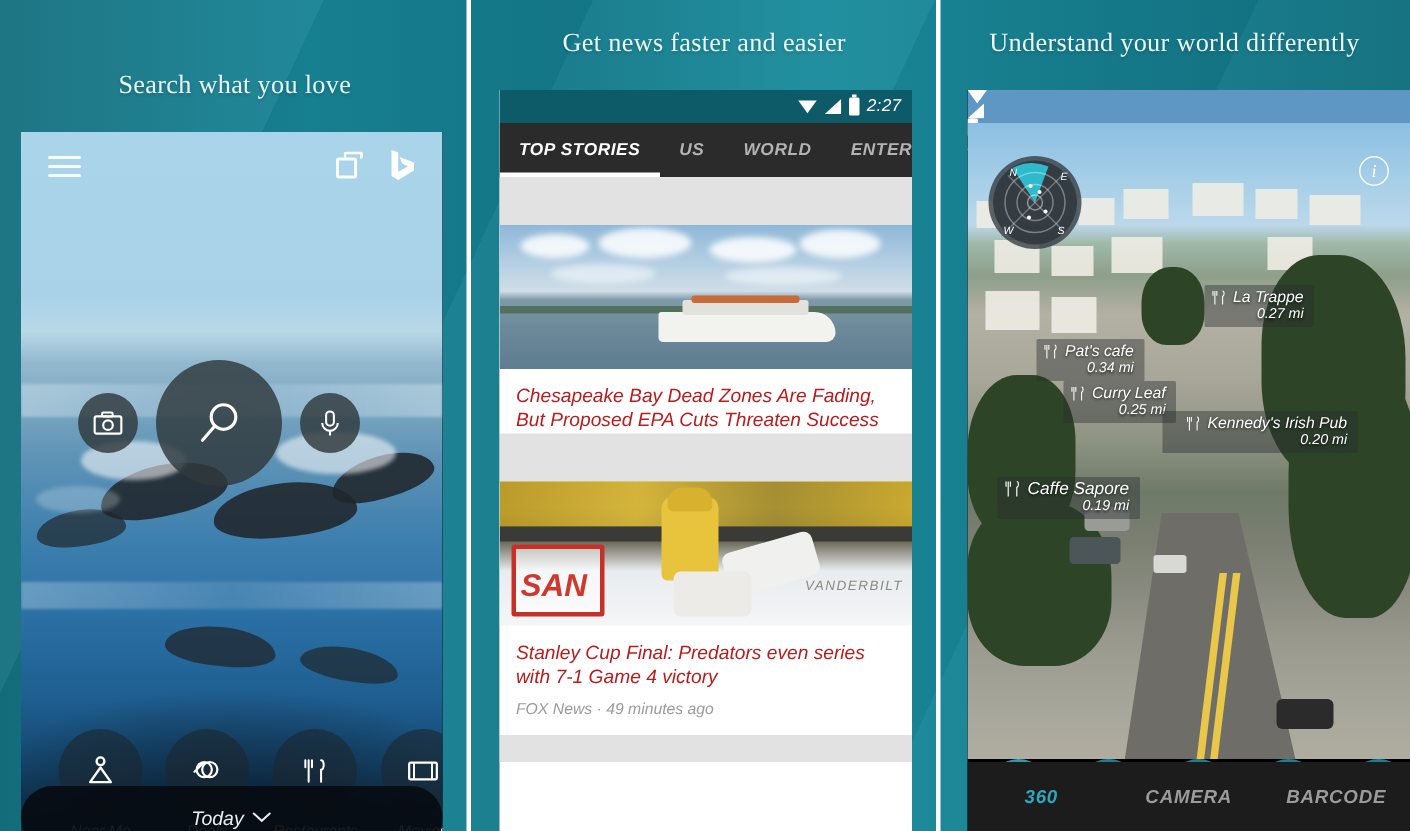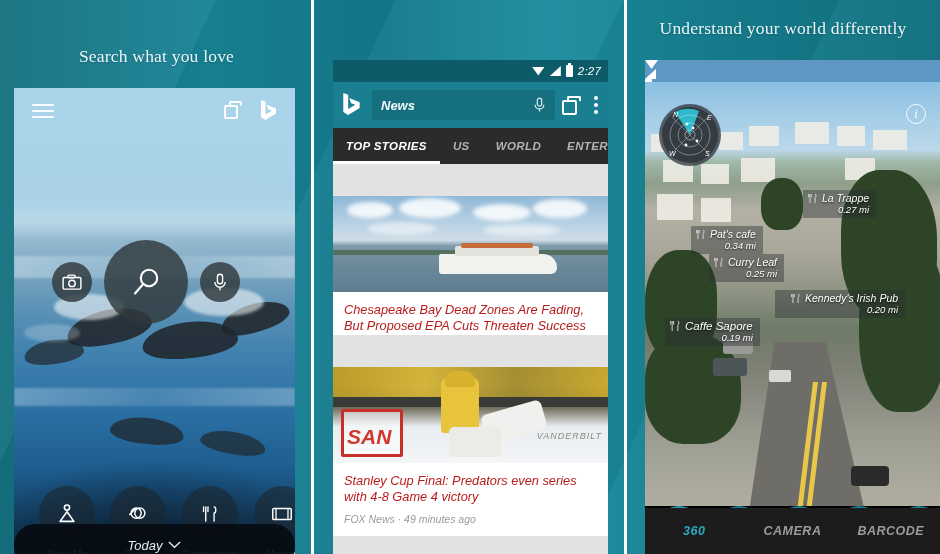--- a/index.html
+++ b/index.html
@@ -258,55 +258,32 @@
         <svg viewBox="0 0 14 9" width="13" height="8">
           <path d="M1 1.5 L7 7 L13 1.5" fill="none" stroke="#e6ecf2" stroke-width="1.5" stroke-linecap="round"></path>
         </svg>
       </div>
     </div>
   </div>
 
   <div class="divider" style="left:311px;"></div>
 
   <div class="panel" id="p2">
+    <div class="panel-title">Get news faster and easier</div>
 
     <div class="phone" id="phone2">
       <div class="statusbar">
         <div class="sb-right">
           <div class="wifi-ic"></div>
           <div class="sig-ic"></div>
           <div class="bat-ic"></div>
           <div class="sb-time">2:27</div>
         </div>
       </div>
 
-      <div class="p2-appbar">
-        <div style="width:24px;height:26px;flex:0 0 24px;">
-          <svg viewBox="0 0 20 22" width="22" height="24">
-            <path d="M2 1 L6.5 2.6 L6.5 15.5 L13 11.8 L9.2 10.2 L7.4 5.6 L17 9.4 L17 14.6 L6.5 21 L2 18.4 Z" fill="#ffffff"></path>
-          </svg>
-        </div>
-        <div class="p2-searchbox">
-          <span class="p2-searchval" title="Search the web">News</span>
-          <svg viewBox="0 0 18 22" width="13" height="16">
-            <rect x="6" y="1.5" width="6" height="11" rx="3" fill="none" stroke="#d5eaef" stroke-width="1.7"></rect>
-            <path d="M3 10.5a6 6 0 0 0 12 0" fill="none" stroke="#d5eaef" stroke-width="1.7"></path>
-            <line x1="9" y1="16.5" x2="9" y2="20" stroke="#d5eaef" stroke-width="1.7"></line>
-          </svg>
-        </div>
-        <div style="position:relative;width:19px;height:19px;flex:0 0 19px;">
-          <div style="position:absolute;left:5px;top:0;width:14px;height:5px;border:2px solid #fff;border-bottom:none;border-radius:2px 2px 0 0;"></div>
-          <div style="position:absolute;left:0;top:4px;width:15px;height:15px;border:2px solid #fff;border-radius:2px;"></div>
-        </div>
-        <div class="overflow-ic">
-            <i></i>
-            <i></i>
-            <i></i>
-          </div>
-      </div>
 
       <div class="p2-tabs">
         <div class="p2-tab active">TOP STORIES</div>
         <div class="p2-tab">US</div>
         <div class="p2-tab">WORLD</div>
         <div class="p2-tab">ENTERTAINME</div>
       </div>
 
       <div class="p2-feed">
         <div class="news-card">
@@ -330,21 +307,21 @@
             <div style="position:absolute;left:0;top:0;width:100%;height:30px;background:linear-gradient(90deg,#b8992a,#d4b53c,#a08b33,#c8a82f);opacity:.9;"></div>
             <div style="position:absolute;left:0;top:30px;width:100%;height:10px;background:#3a3a36;"></div>
             <div style="position:absolute;left:8px;top:42px;width:62px;height:48px;border:3px solid #c63027;border-radius:2px;background:rgba(255,255,255,.55);"></div>
             <div style="position:absolute;left:14px;top:58px;width:54px;height:26px;color:#d0382c;font-size:21px;font-weight:bold;font-family:'Liberation Sans',sans-serif;">SAN</div>
             <div style="position:absolute;left:108px;top:10px;width:38px;height:56px;background:#e8c43c;border-radius:8px 8px 4px 4px;"></div>
             <div style="position:absolute;left:112px;top:4px;width:30px;height:16px;background:#d8b22e;border-radius:10px 10px 4px 4px;"></div>
             <div style="position:absolute;left:150px;top:40px;width:62px;height:30px;background:#f0f0ee;border-radius:6px;transform:rotate(-16deg);"></div>
             <div style="position:absolute;left:116px;top:60px;width:52px;height:30px;background:#ecebe7;border-radius:5px;"></div>
             <div style="position:absolute;right:6px;bottom:22px;color:#8a8a85;font-size:9px;letter-spacing:1px;">VANDERBILT</div>
           </div>
-          <div class="news-title">Stanley Cup Final: Predators even series with 4-8 Game 4 victory</div>
+          <div class="news-title">Stanley Cup Final: Predators even series with 7-1 Game 4 victory</div>
           <div class="news-meta">FOX News · 49 minutes ago</div>
         </div>
 
         <div class="news-card">
           <div class="news-img img-church" style="height:60px;">
             <div class="dome" style="left:124px;top:26px;width:26px;height:30px;"></div>
             <div style="position:absolute;left:135px;top:8px;width:3px;height:20px;background:#b5903a;"></div>
           </div>
         </div>
       </div>
@@ -444,21 +421,21 @@
           <div class="poi-row">
             <svg viewBox="0 0 14 16" width="9" height="11">
               <path d="M3 1 L3 6 M5 1 L5 6 M1 1 L1 6 M3 6 L3 15" stroke="#fff" stroke-width="1.1" fill="none"></path>
               <path d="M11 1 c2 0 2 5 0 5.5 L11 15" stroke="#fff" stroke-width="1.1" fill="none"></path>
             </svg>
             <span class="poi-name">Curry Leaf</span>
           </div>
           <span class="poi-dist">0.25 mi</span>
         </div>
 
-        <div class="poi" style="left:130px;top:208px;padding-left:16px;">
+        <div class="poi" style="left:130px;top:192px;padding-left:16px;">
           <div class="poi-row">
             <svg viewBox="0 0 14 16" width="9" height="11">
               <path d="M3 1 L3 6 M5 1 L5 6 M1 1 L1 6 M3 6 L3 15" stroke="#fff" stroke-width="1.1" fill="none"></path>
               <path d="M11 1 c2 0 2 5 0 5.5 L11 15" stroke="#fff" stroke-width="1.1" fill="none"></path>
             </svg>
             <span class="poi-name">Kennedy's Irish Pub</span>
           </div>
           <span class="poi-dist">0.20 mi</span>
         </div>
 

